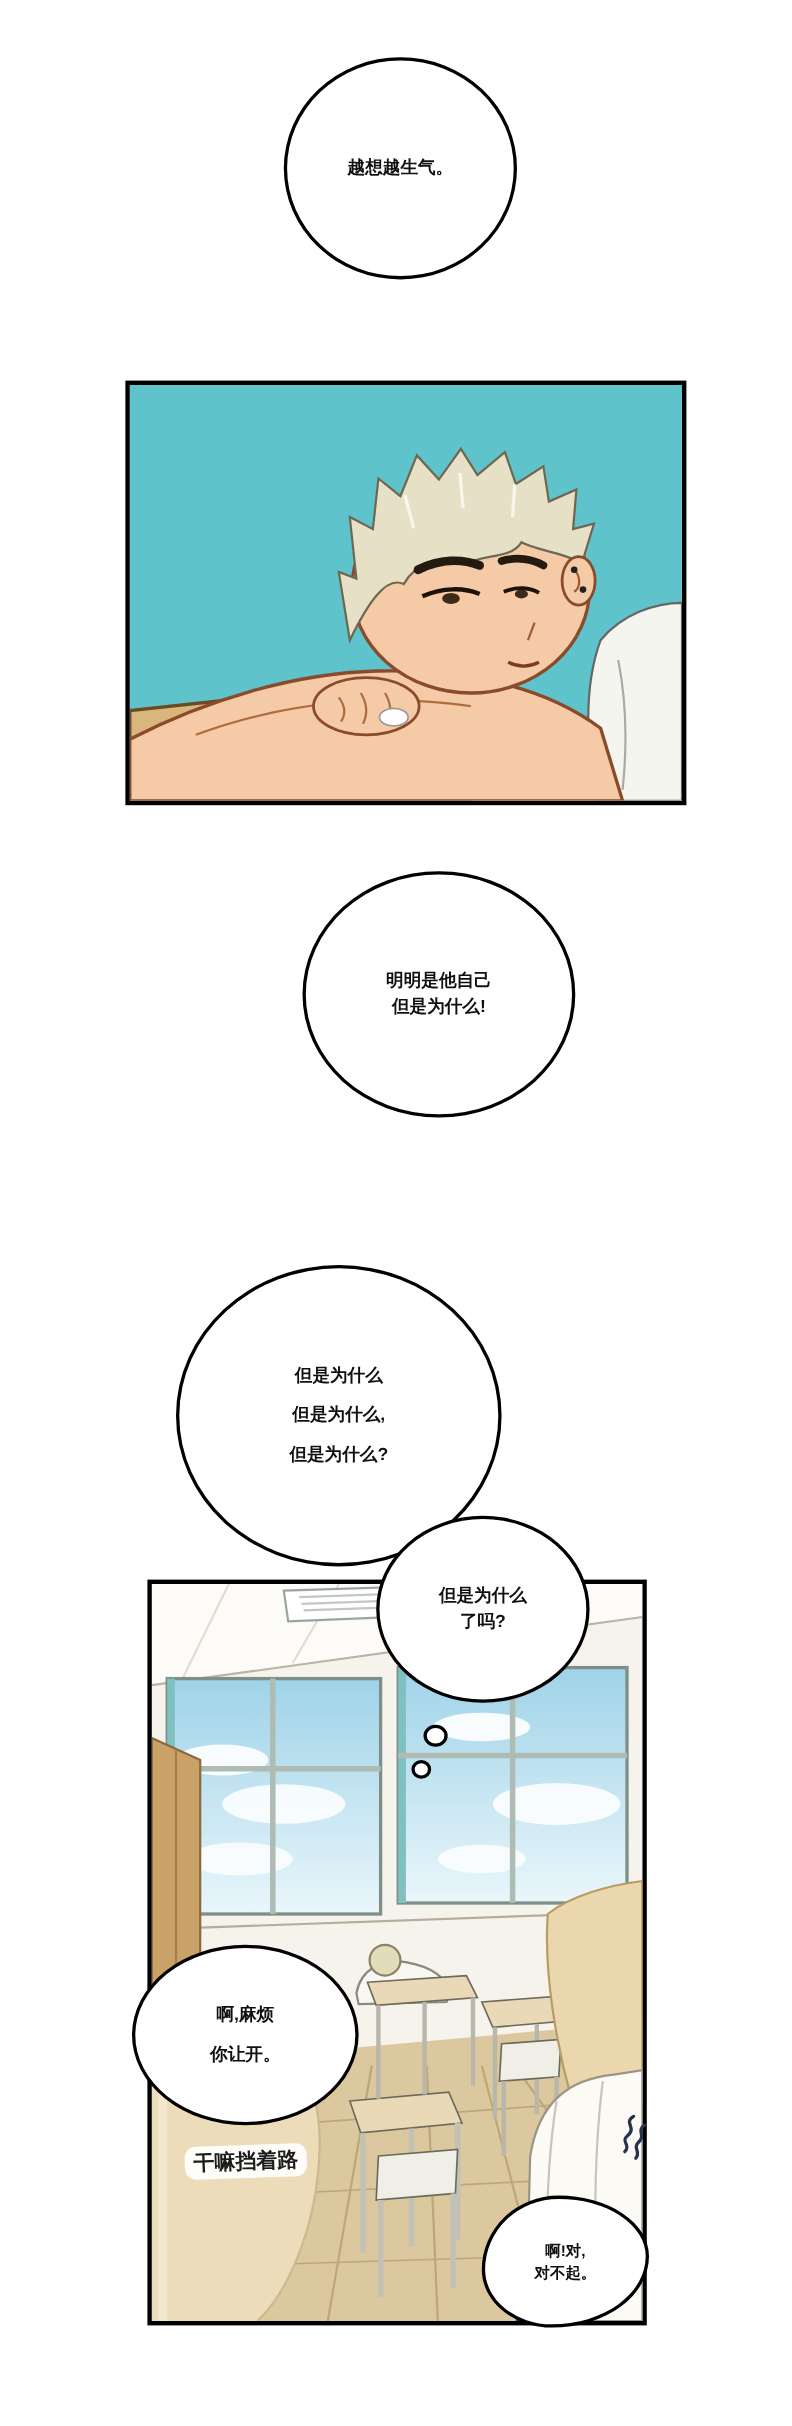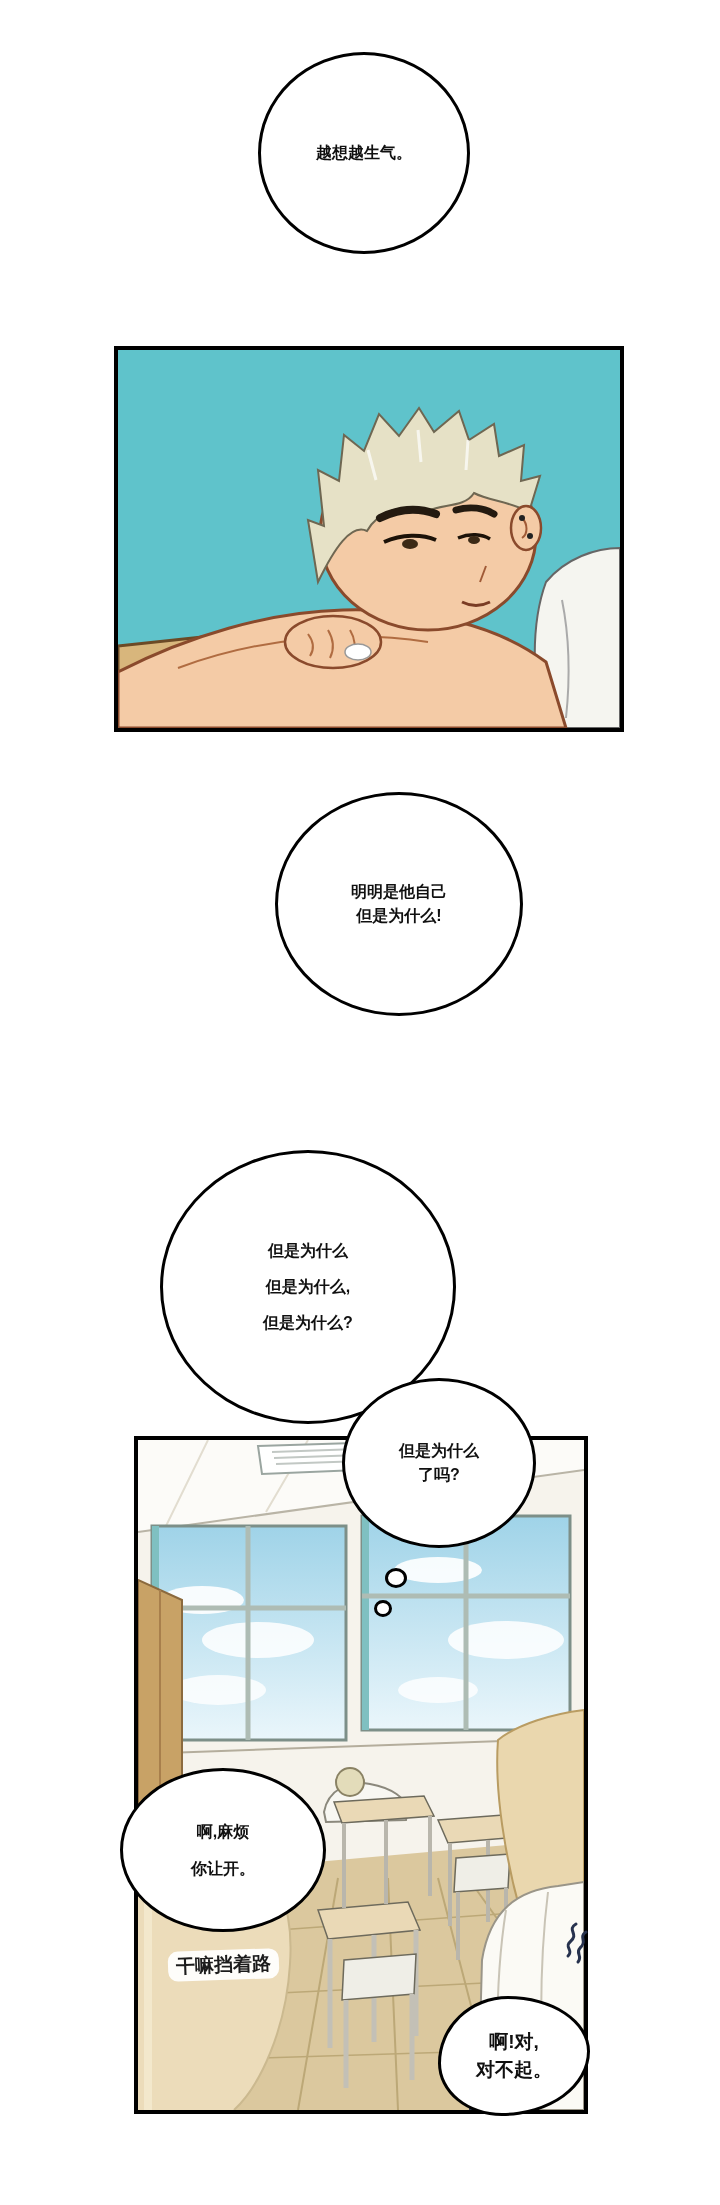--- a/index.html
+++ b/index.html
@@ -12,21 +12,21 @@
     box-sizing:border-box;z-index:1;
   }
   .bubble{
     position:absolute;background:#fff;border:3px solid #000;border-radius:50%;
     display:flex;flex-direction:column;align-items:center;justify-content:center;
     text-align:center;z-index:5;box-sizing:border-box;
   }
   .bubble .line{
     font-size:16px;font-weight:bold;color:#101010;line-height:1.5;white-space:nowrap;
   }
-  .bubble.small .line{font-size:19px;line-height:1.45;}
+  .bubble.small .line{font-size:14px;line-height:1.45;}
   .bubble.rough{
     border-radius:46% 54% 58% 42% / 56% 46% 54% 44%;
   }
   .thought-dot{
     position:absolute;background:#fff;border:3px solid #000;border-radius:50%;z-index:6;
   }
   .handwritten{
     position:absolute;z-index:6;font-size:19px;font-weight:600;color:#1c1c1c;
     background:rgba(255,255,255,0.92);padding:2px 8px;border-radius:10px;
     transform:rotate(-2deg);white-space:nowrap;

